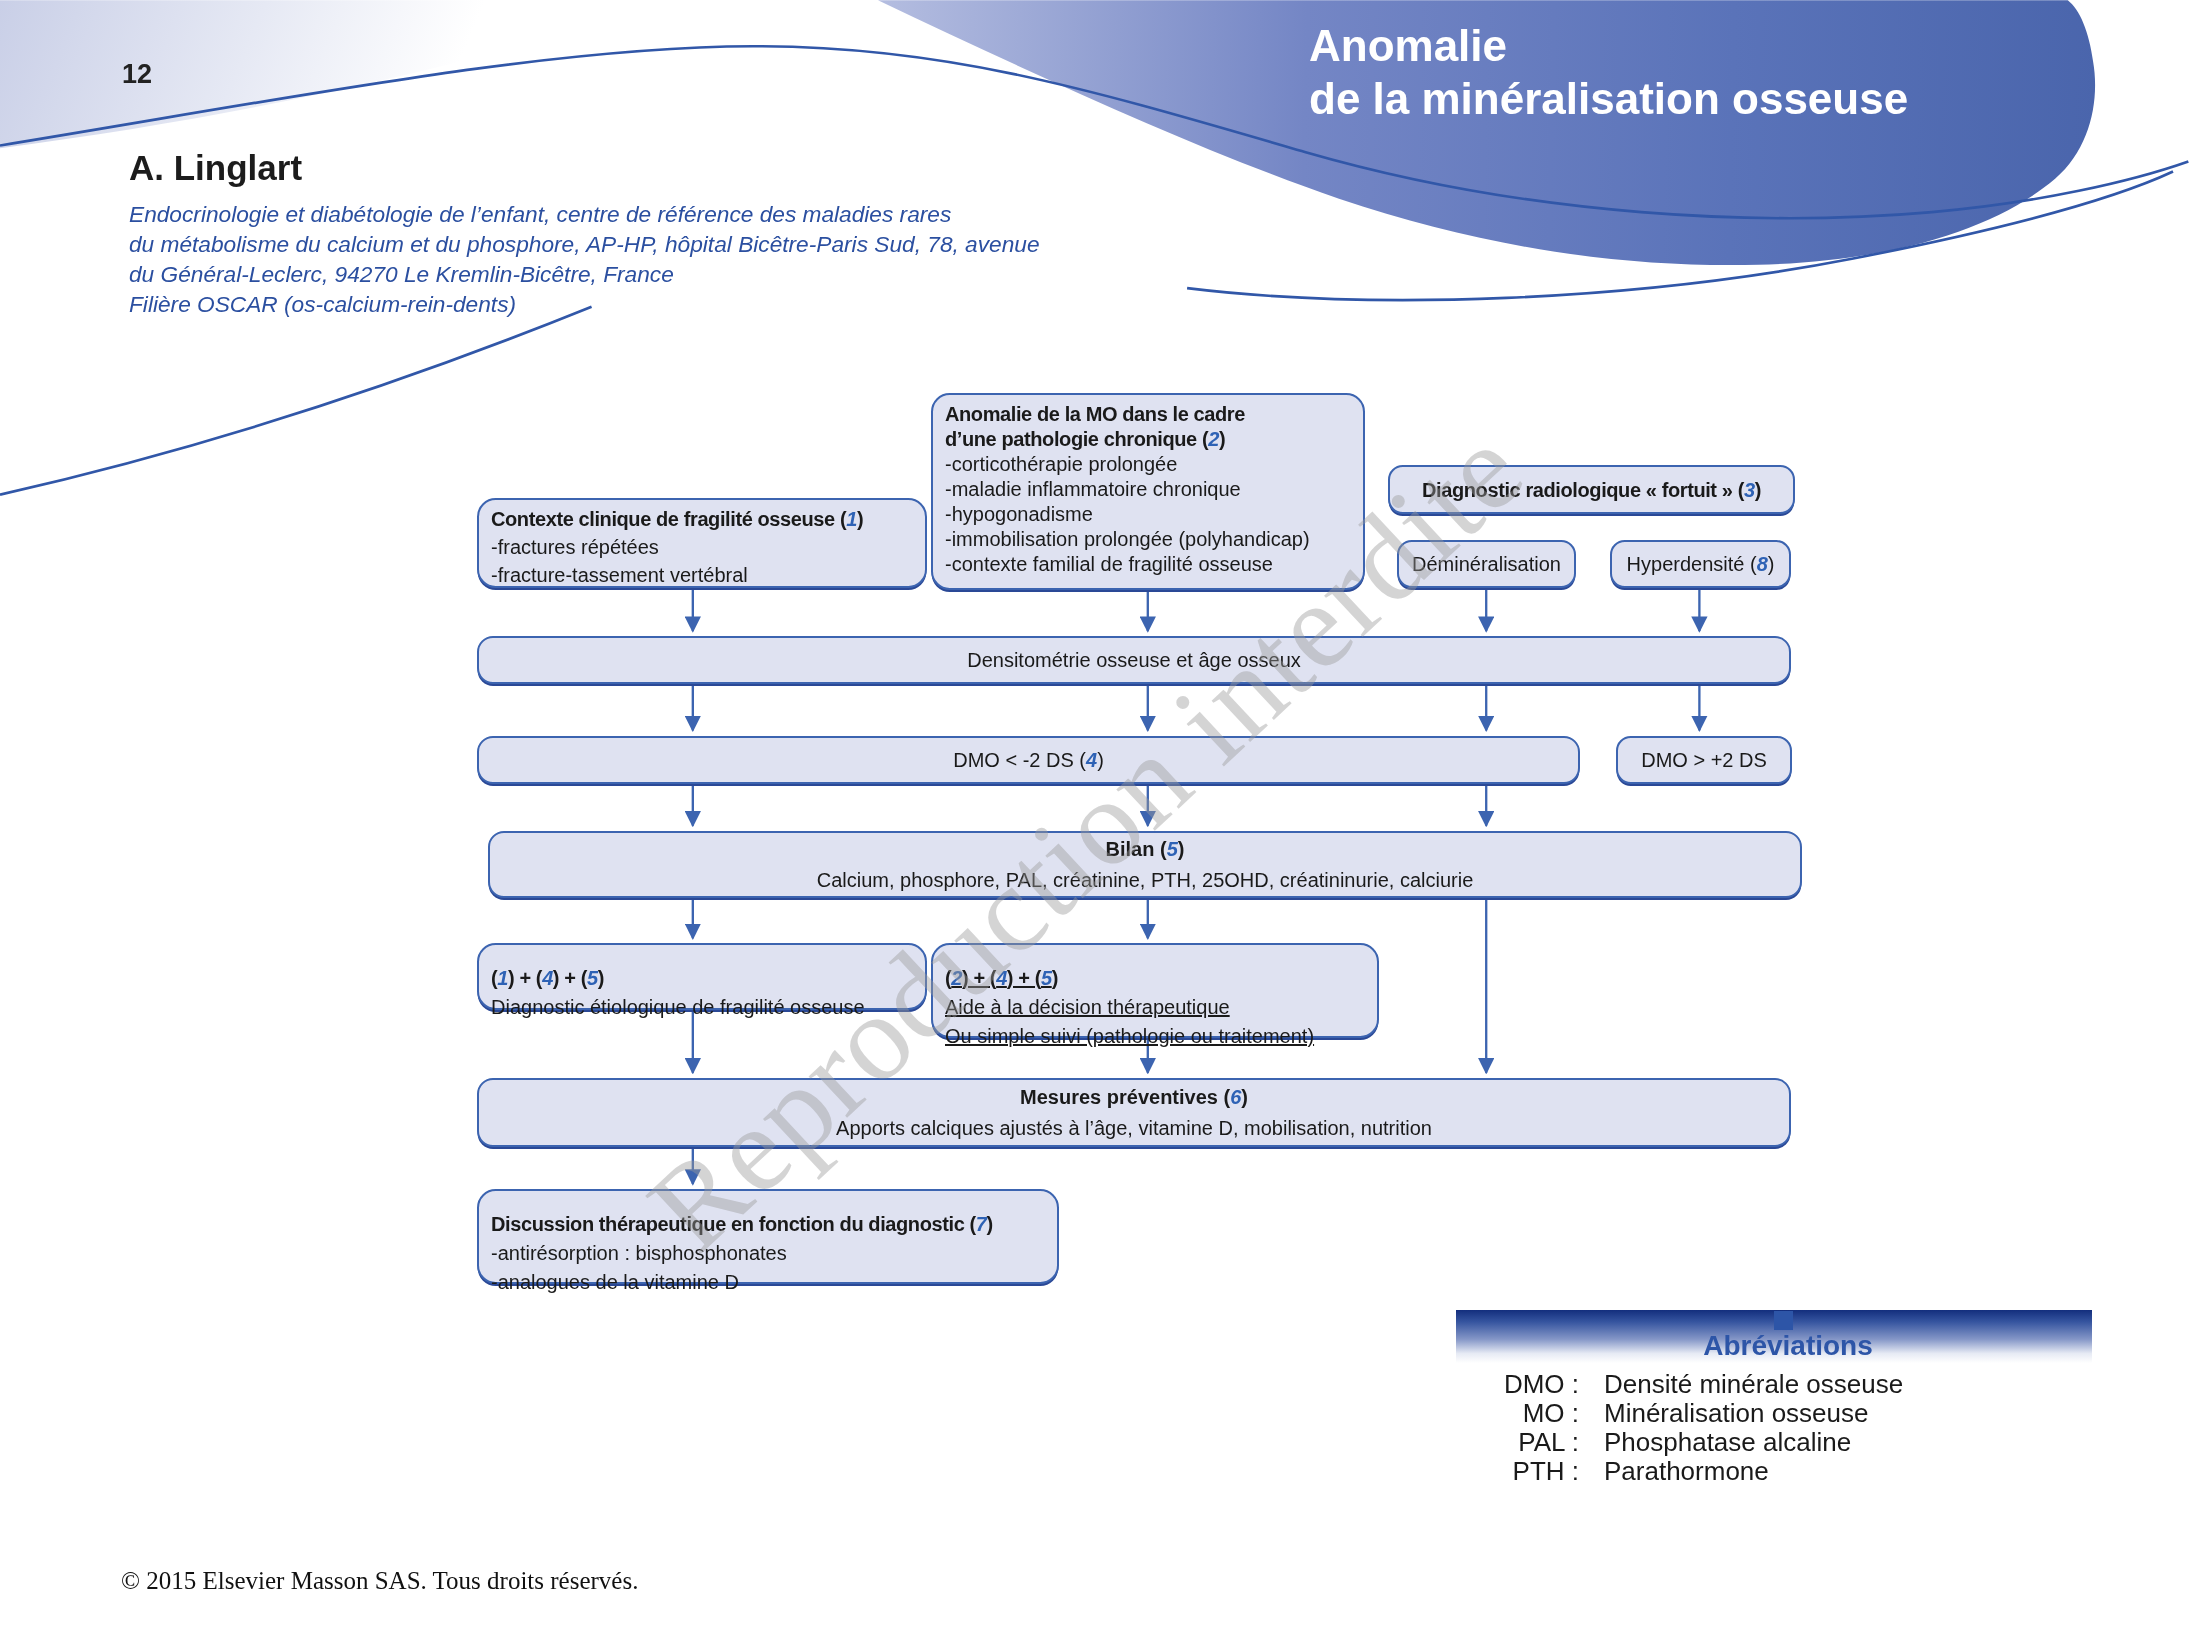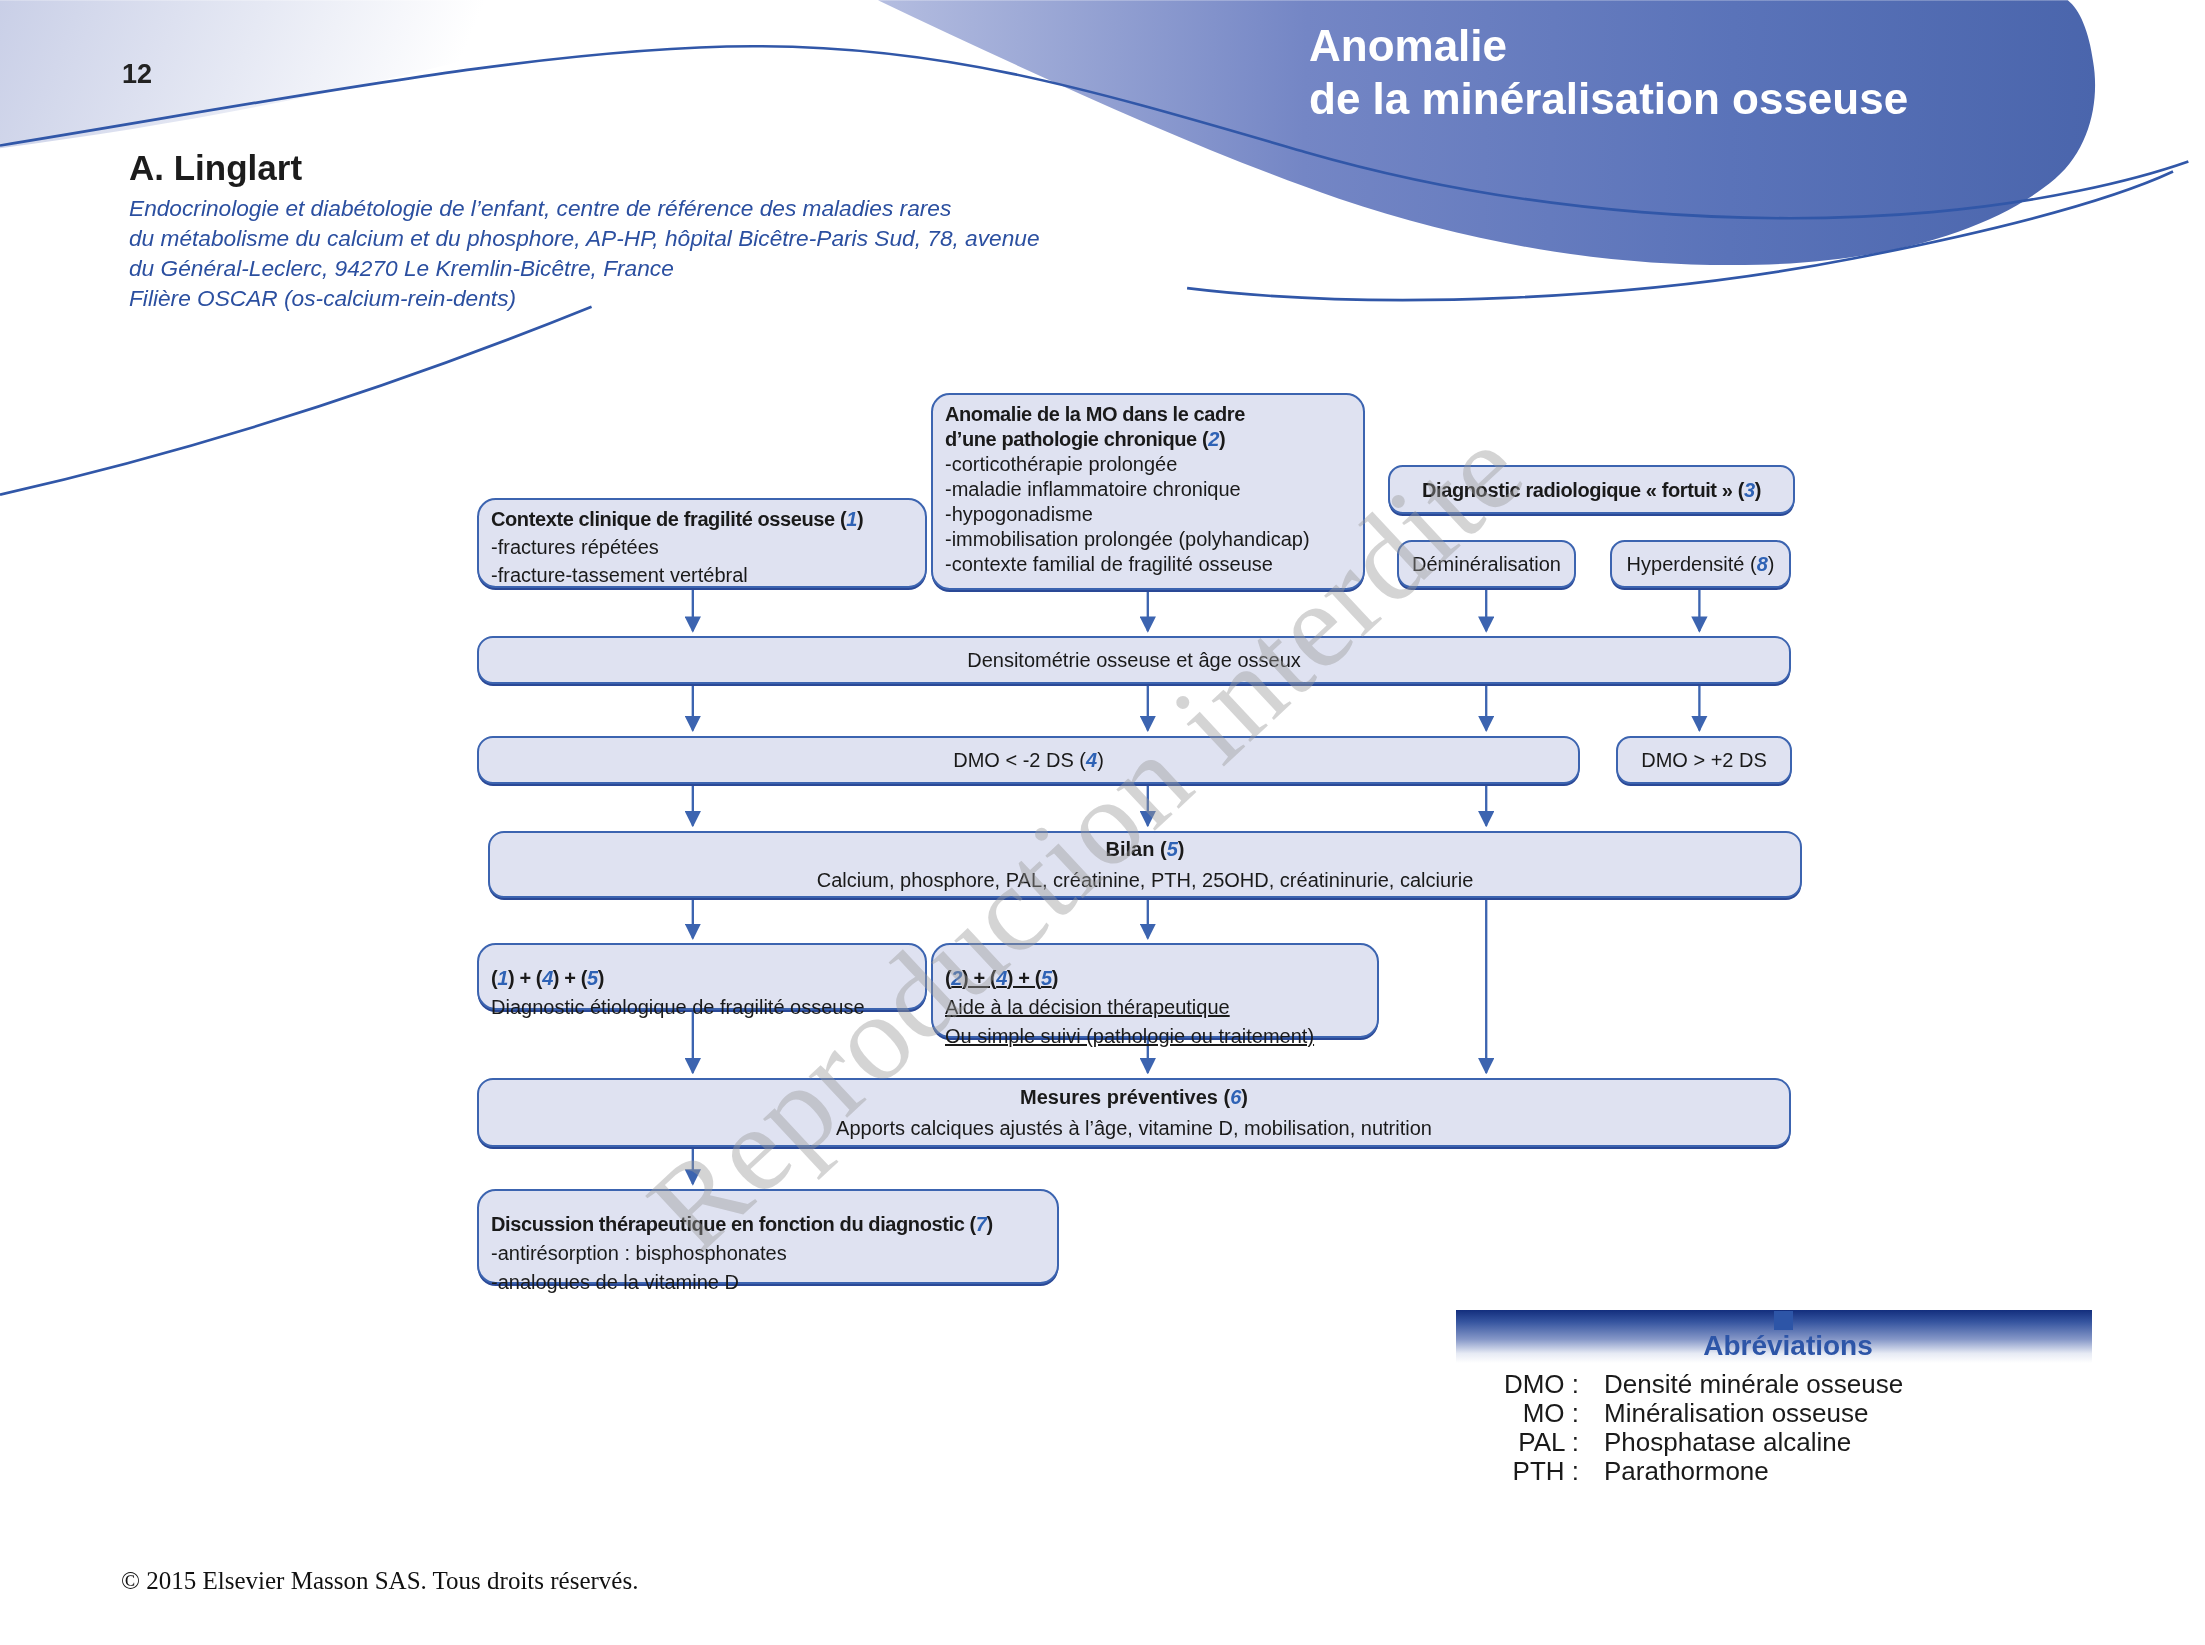--- a/index.html
+++ b/index.html
@@ -7,21 +7,21 @@
     position:relative;width:2205px;height:1646px;background:#ffffff;overflow:hidden;
     font-family:"Liberation Sans", sans-serif;color:var(--text_dark,#1a1a1a);
   }
   svg.decor{position:absolute;left:0;top:0;z-index:0;}
   svg.arrows{position:absolute;left:0;top:0;z-index:1;}
 
   .page-number{position:absolute;left:122px;top:59px;font-size:27px;font-weight:bold;color:#222;z-index:2;text-align:right;}
   .main-title{position:absolute;left:1309px;top:18.7px;z-index:2;color:#ffffff;font-weight:bold;
     font-size:44px;line-height:53px;letter-spacing:0px;}
   .author{position:absolute;left:129px;top:148px;font-size:35px;font-weight:bold;color:#1c1c1c;z-index:2;}
-  .affiliation{position:absolute;left:129px;top:193px;z-index:2;font-style:italic;
+  .affiliation{position:absolute;left:129px;top:199px;z-index:2;font-style:italic;
     font-size:22.7px;line-height:30px;color:var(--affil_blue,#2b4fa0);}
 
   
   .fbox{position:absolute;z-index:2;box-sizing:border-box;
     background:var(--box_fill,#dfe2f1);
     border:2px solid var(--accent_blue,#3c64b0);
     border-radius:18.7px;
     box-shadow:0 2.7px 0 -0.7px var(--navy_shadow,#2a4896);
     padding:5.3px 12px;font-size:20px;line-height:28px;color:var(--text_dark,#1a1a1a);}
   .fbox .ln{white-space:nowrap;}

